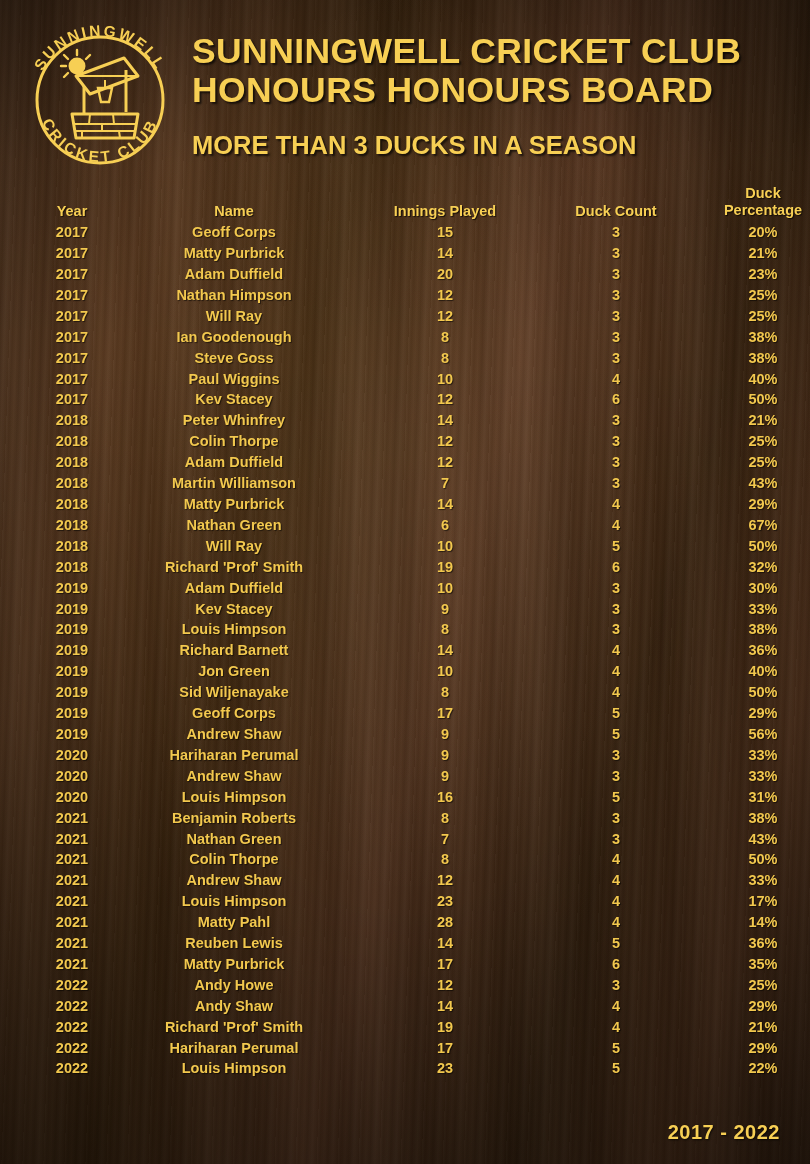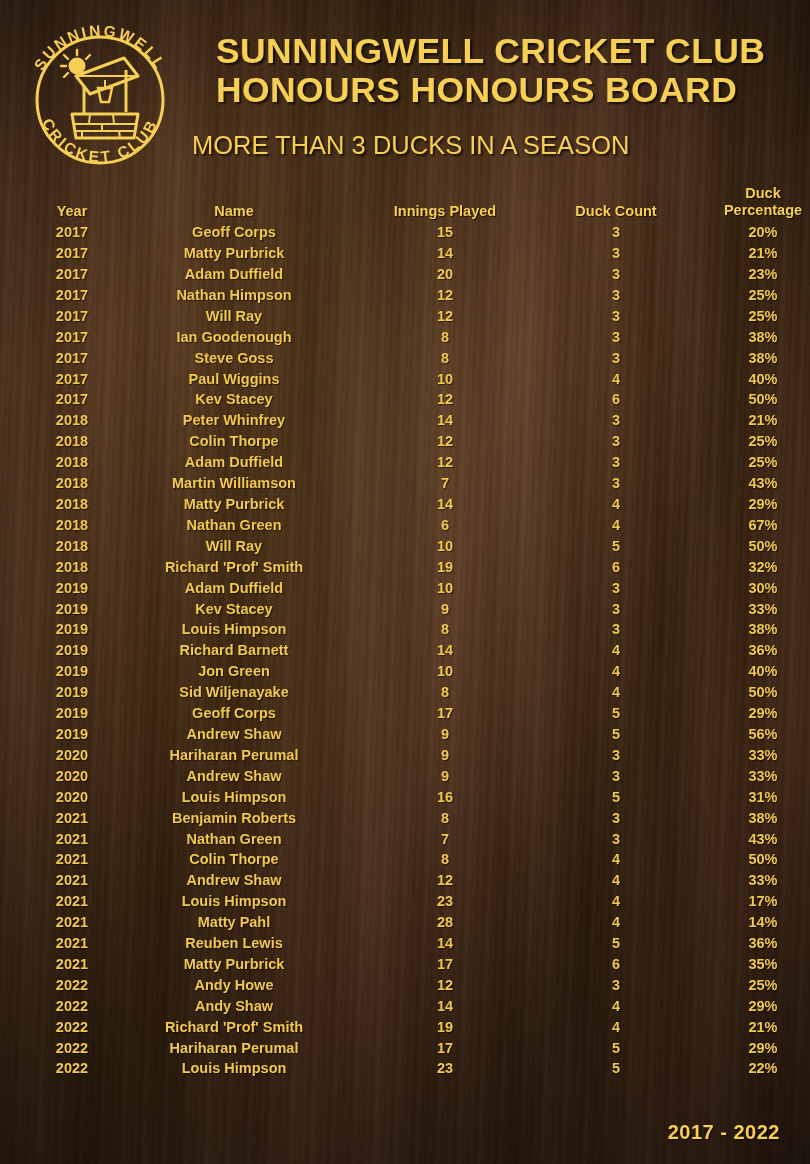--- a/index.html
+++ b/index.html
@@ -67,25 +67,24 @@
     padding-top: 6px;
   }
   .title-line1, .title-line2 {
     font-size: 35.5px;
     font-weight: bold;
     letter-spacing: 0.4px;
     color: #f7cf54;
     text-shadow: 2px 2px 2px rgba(0,0,0,0.65);
     line-height: 1.12;
     white-space: nowrap;
-    margin-left: 24px;
   }
   .title-line3 {
     font-size: 25.5px;
-    font-weight: normal;
+    font-weight: bold;
     color: #f7cf54;
     text-shadow: 2px 2px 2px rgba(0,0,0,0.65);
     line-height: 1.3;
     margin-top: 18px;
     white-space: nowrap;
   }
 
   
   .table-wrap {
     position: relative;

